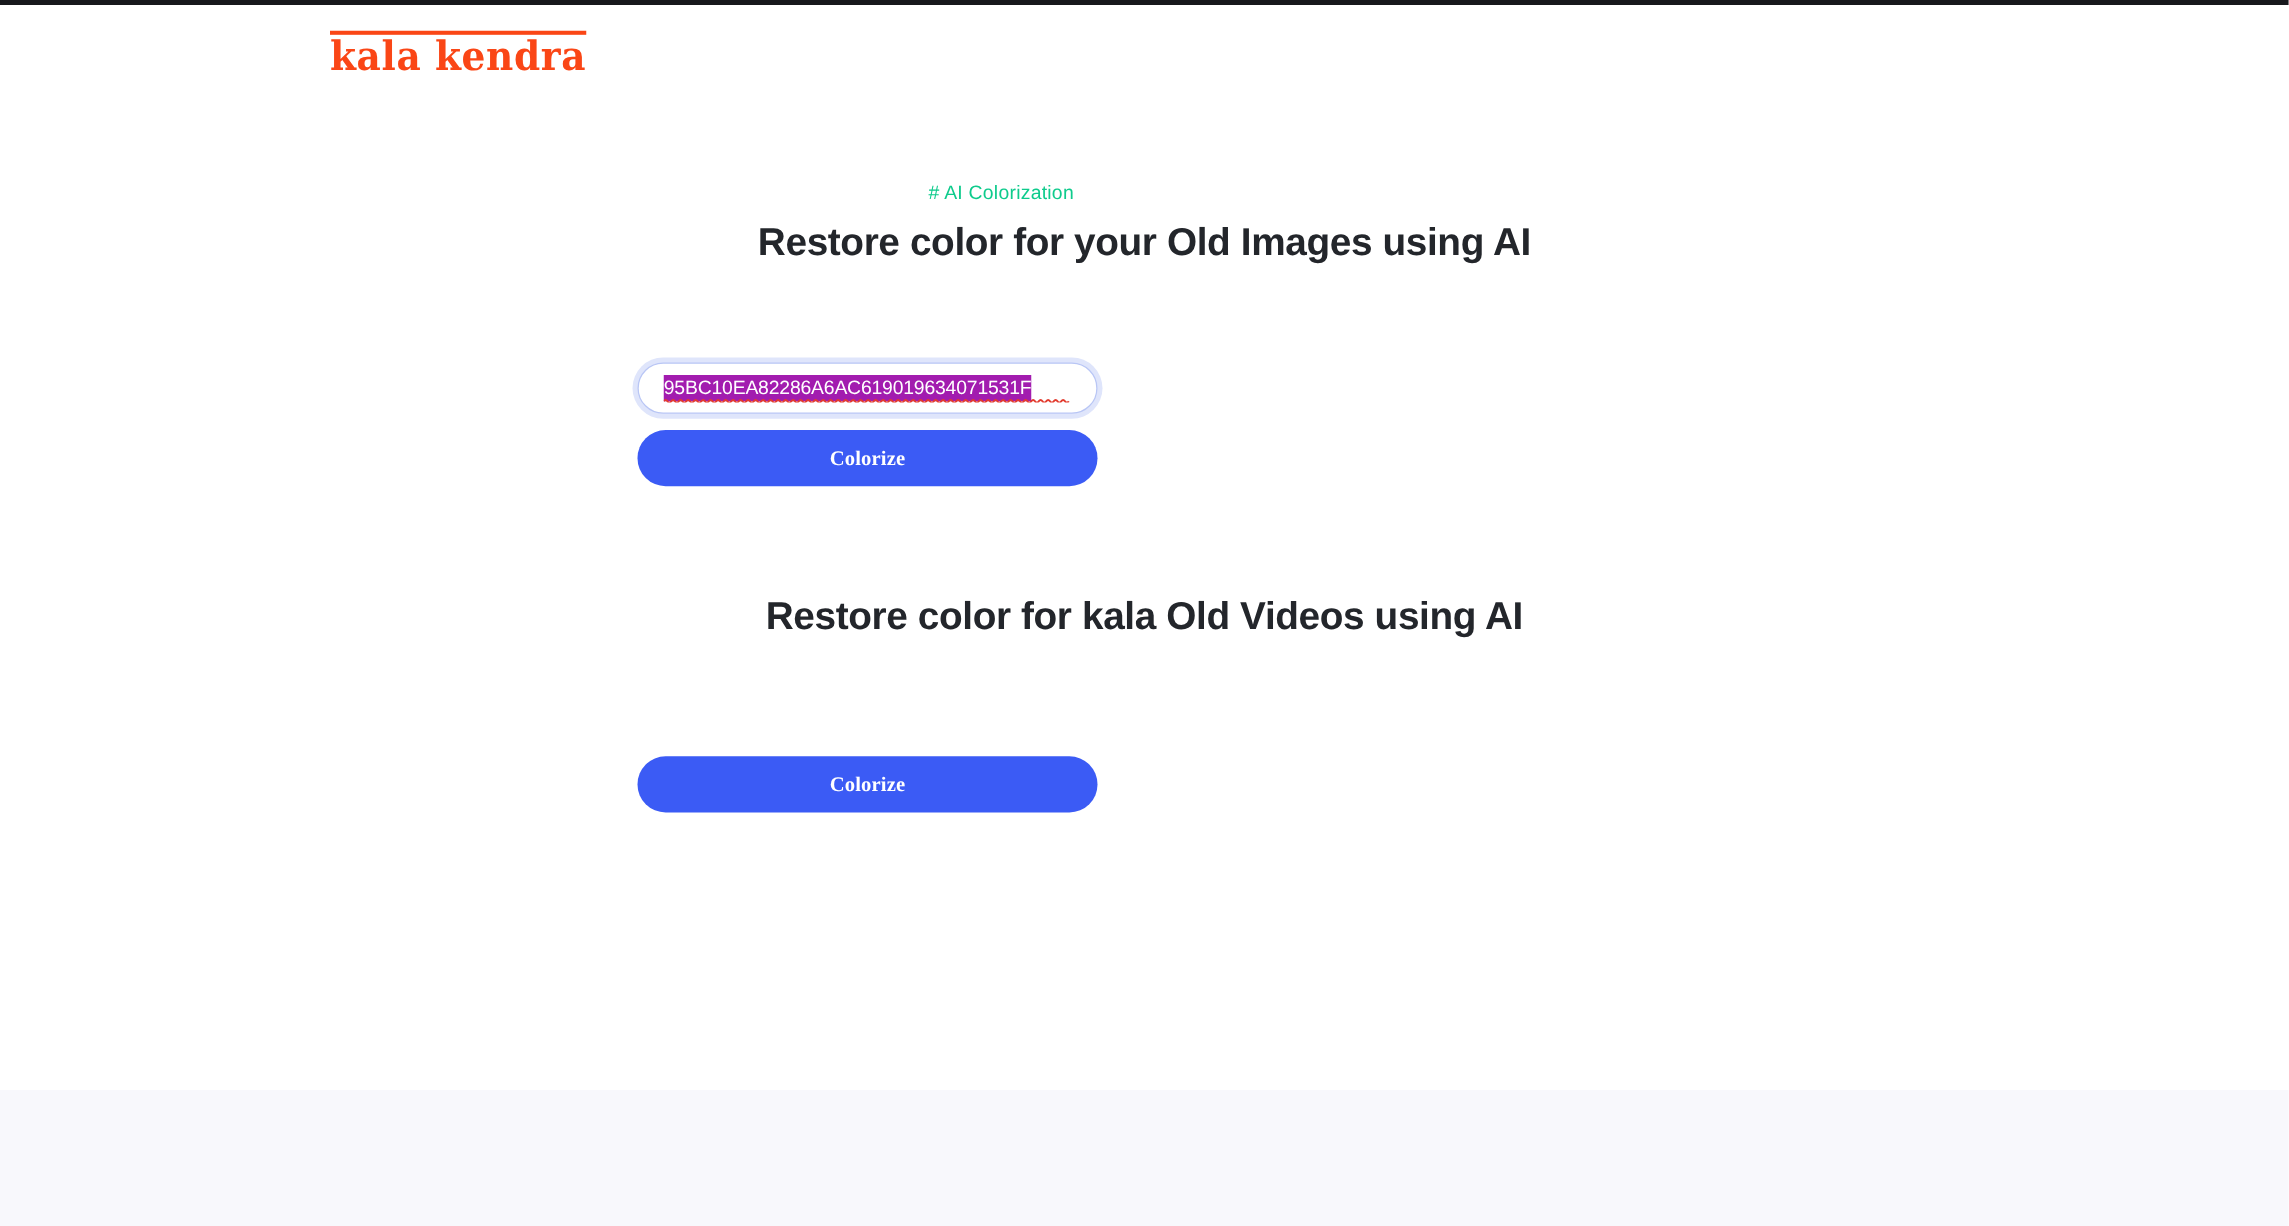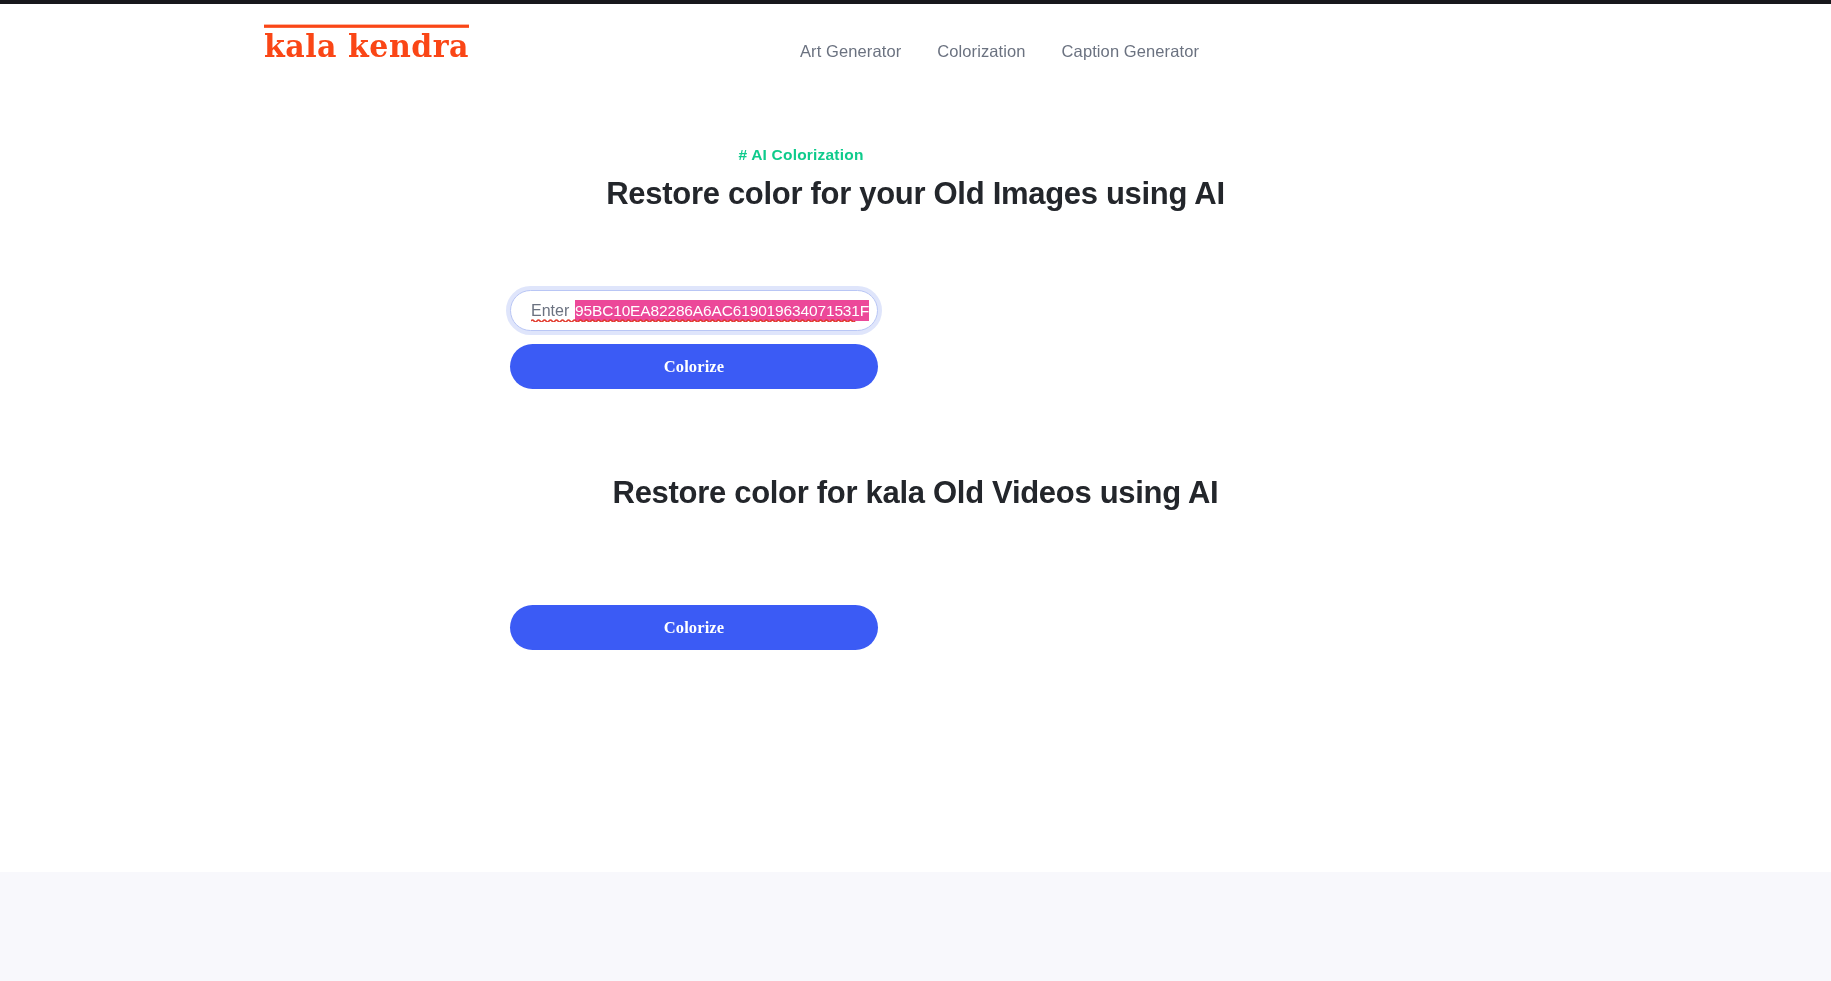--- a/index.html
+++ b/index.html
@@ -70,21 +70,21 @@
   }
 
   
   .eyebrow {
     position: absolute;
     top: 146px;
     left: 0;
     width: 1602px;
     text-align: center;
     font-size: 15.5px;
-    font-weight: bold;
+    font-weight: normal;
     color: #0ecb8c;
     letter-spacing: 0.2px;
   }
 
   .section-title {
     position: absolute;
     left: 0;
     width: 1831px;
     text-align: center;
     font-size: 31px;
@@ -143,30 +143,29 @@
   }
   .pill-input-wrap.focused .pill-input { position: relative; z-index: 1; }
 
   
   .selection-overlay {
     position: absolute;
     z-index: 2;
     left: 21px;
     top: 10px;
     height: 21px;
-    background: #ec4899;
+    background: #a21caf;
     color: #ffffff;
     font-size: 15.5px;
     line-height: 21px;
     letter-spacing: -0.15px;
     white-space: nowrap;
     overflow: hidden;
     max-width: 326px;
     pointer-events: none;
-    margin-left: 44px;
   }
 
   .spell-underline {
     position: absolute;
     z-index: 3;
     left: 21px;
     top: 29px;
     width: 326px;
     height: 3px;
     pointer-events: none;
@@ -199,25 +198,20 @@
   }
 </style>
 </head>
 <body>
 
 <div class="top-bar"></div>
 
 <header class="site-header">
   <div class="brand">kala kendra</div>
 
-  <nav class="main-nav">
-    <a class="nav-link" href="#">Art Generator</a>
-    <a class="nav-link" href="#">Colorization</a>
-    <a class="nav-link" href="#">Caption Generator</a>
-  </nav>
 </header>
 
 <div class="eyebrow"># AI Colorization</div>
 
 <h1 class="section-title title-images">Restore color for your Old Images using AI</h1>
 
 <div class="form-block form-images">
   <div class="pill-input-wrap focused">
     <input class="pill-input" type="text" placeholder="Enter Image URL" style="">
     <span class="selection-overlay">95BC10EA82286A6AC619019634071531F</span>

